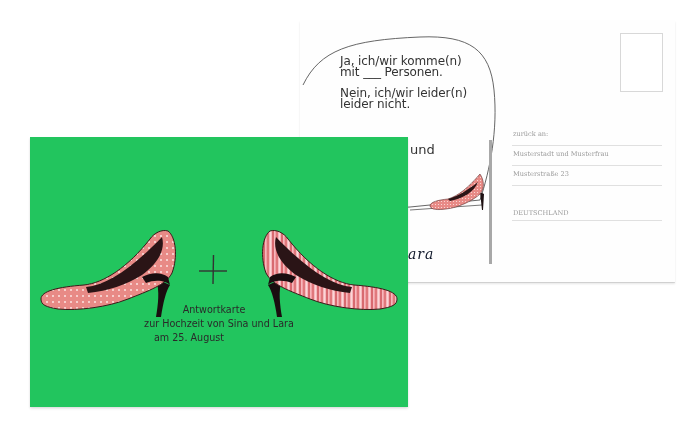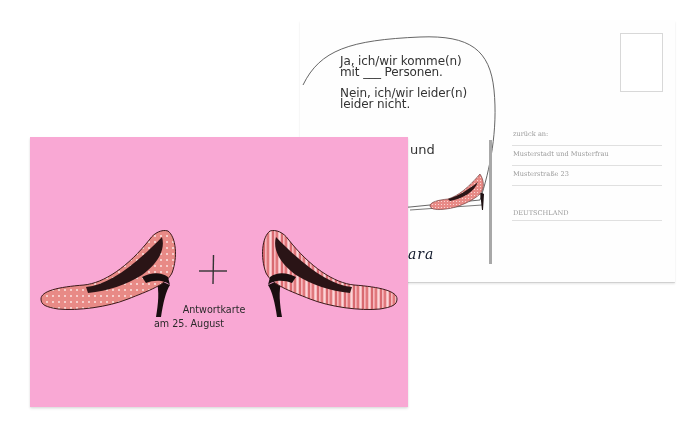--- a/index.html
+++ b/index.html
@@ -32,21 +32,21 @@
   }
   .address-block { position: absolute; left: 212px; top: 106px; width: 150px; }
   .addr-line {
     font-family: "DejaVu Serif", serif; font-size: 6.6px; color: #9a9a9a;
     border-bottom: 1px solid #e0e0e0; height: 19px; line-height: 17px; padding-left: 1px;
     white-space: nowrap;
   }
   .addr-line.spacer { height: 34px; line-height: 55px; }
   .front-card {
     position: absolute; left: 30px; top: 137px; width: 378px; height: 270px;
-    background: #f9a8d4;
+    background: #22c55e;
     box-shadow: 0 1px 2px rgba(0,0,0,0.10), 0 2px 3px rgba(0,0,0,0.06);
   }
   .shoe { position: absolute; }
   .shoe-left { left: 8px; top: 90px; }
   .shoe-right { left: 228px; top: 90px; }
   .plus-icon { position: absolute; left: 168px; top: 118px; }
   .front-text {
     position: absolute; left: 0; top: 166px; width: 378px; text-align: center;
     font-size: 9.6px; line-height: 14px; color: #2a2a2a;
   }
@@ -128,15 +128,16 @@
       </pattern>
     </defs>
     <path d="M24 52 C 20 64, 22 78, 24 90 L 19 90 C 17 76, 14 64, 10 58 Z" fill="#1a0e10"></path>
     <path d="M139 72 C 139 64, 122 60, 96 58 C 76 56, 52 40, 30 12 C 26 6, 18 2, 12 4 C 4 10, 2 30, 8 46 C 14 58, 32 64, 52 72 C 72 80, 102 84, 122 82 C 134 80, 139 78, 139 72 Z" fill="url(#stripes)" stroke="#3a1a1a" stroke-width="1"></path>
     <path d="M94 60 C 72 58, 47 40, 18 10 C 14 24, 24 38, 38 48 C 54 58, 72 64, 92 66 Z" fill="#2a1416"></path>
     <path d="M38 50 C 30 46, 20 44, 12 50 L 10 58 C 14 54, 24 52, 34 56 Z" fill="#1a0e10"></path>
   </svg>
 
   <div class="front-text">
     <div class="l1">Antwortkarte</div>
+    <div>zur Hochzeit von Sina und Lara</div>
     <div class="l3">am 25. August</div>
   </div>
 </div>
 
 </body></html>

